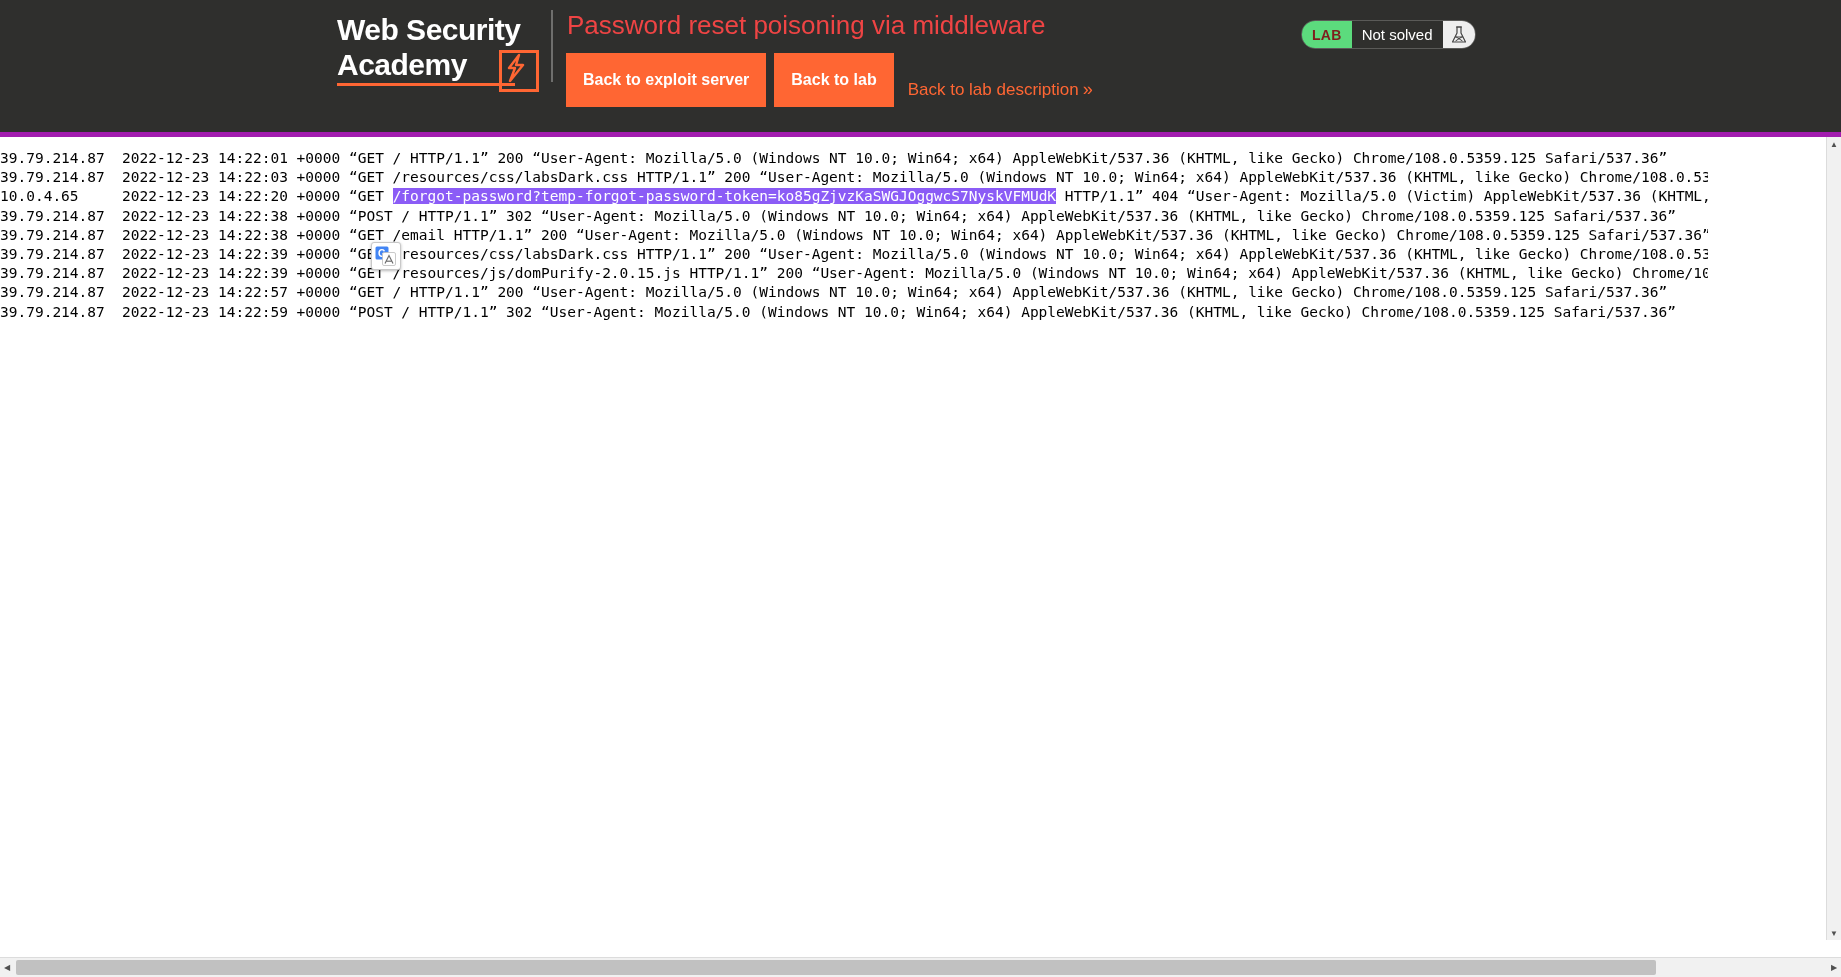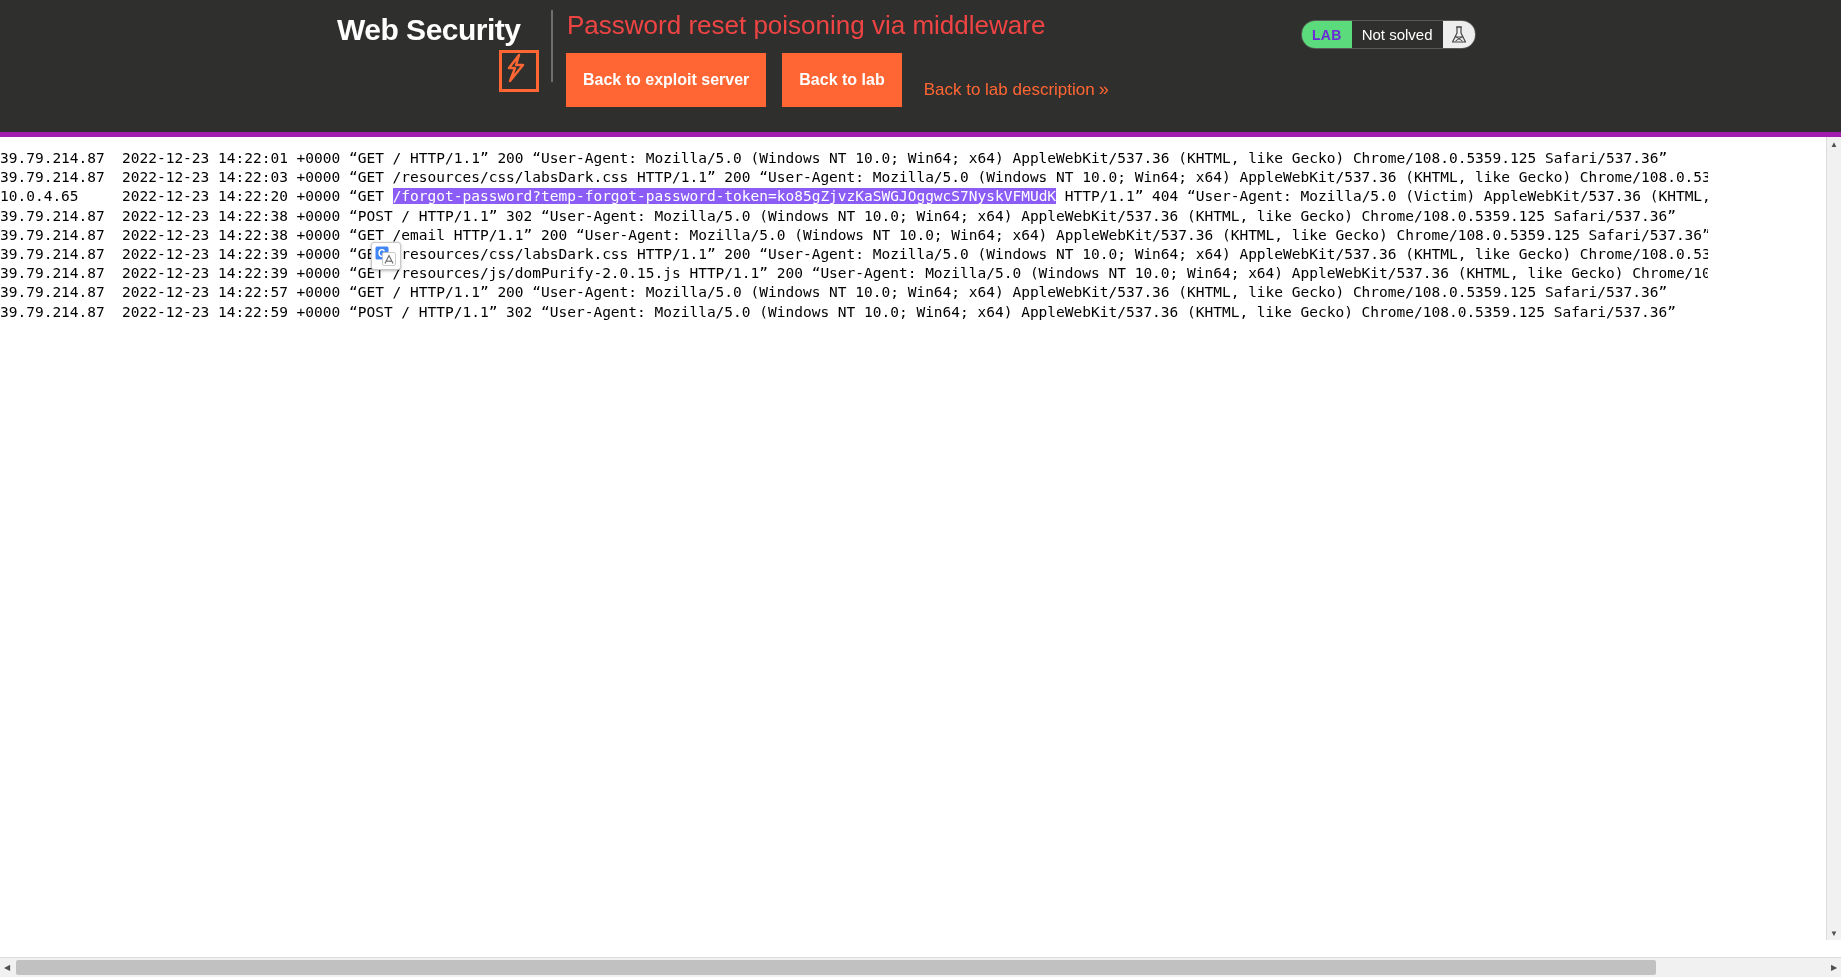--- a/index.html
+++ b/index.html
@@ -84,21 +84,21 @@
     align-items: center;
   }
   .btn {
     background: #ff6633;
     color: #ffffff;
     border: none;
     font-family: "Liberation Sans", sans-serif;
     font-size: 16px;
     font-weight: bold;
     padding: 19px 17px;
-    margin-right: 16px;
+    margin-right: 8px;
     cursor: pointer;
     white-space: nowrap;
     line-height: 1;
   }
   .link-desc {
     color: #ff6633;
     font-size: 17px;
     text-decoration: none;
     white-space: nowrap;
     cursor: pointer;
@@ -115,21 +115,21 @@
     display: flex;
     align-items: stretch;
     height: 27px;
     border-radius: 14px;
     overflow: hidden;
     background: #2f2f2d;
     border: 1px solid #5a5a58;
   }
   .lab-status .tag {
     background: #5cdb7d;
-    color: #6d28d9;
+    color: #7f1d1d;
     font-size: 14px;
     font-weight: bold;
     display: flex;
     align-items: center;
     padding: 0 10px;
     letter-spacing: 0.3px;
   }
   .lab-status .state {
     background: #2f2f2d;
     color: #ffffff;
@@ -252,20 +252,24 @@
     cursor: pointer;
   }
 </style>
 </head>
 <body>
 
 <div class="header">
 
   <div class="logo-block">
     <div class="logo-line1">Web Security</div>
+    <div class="logo-line2">
+      <span>Academy</span>
+      <span class="logo-underline"></span>
+    </div>
     <div class="logo-mark">
       <svg width="28" height="30" viewBox="0 0 28 30" aria-hidden="true">
         <path d="M17 2 L7 15 L13 15 L8 28 L21 12 L14 12 Z" fill="none" stroke="#ff6633" stroke-width="2.4" stroke-linejoin="round"></path>
       </svg>
     </div>
   </div>
 
   <div class="logo-divider"></div>
 
   <div class="lab-title">Password reset poisoning via middleware</div>

